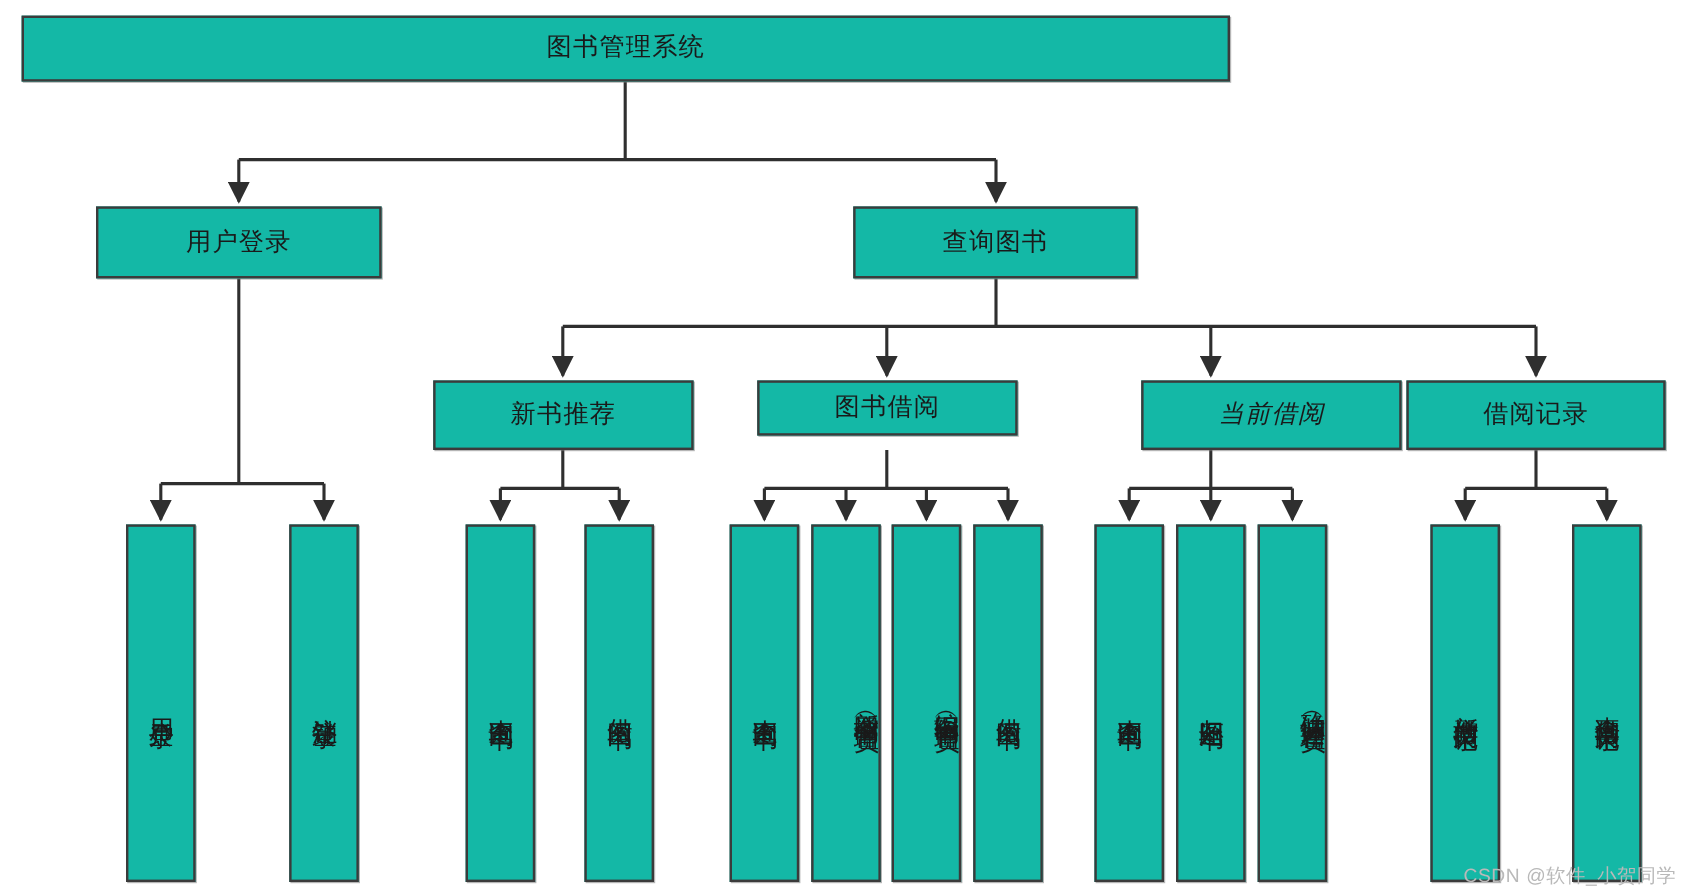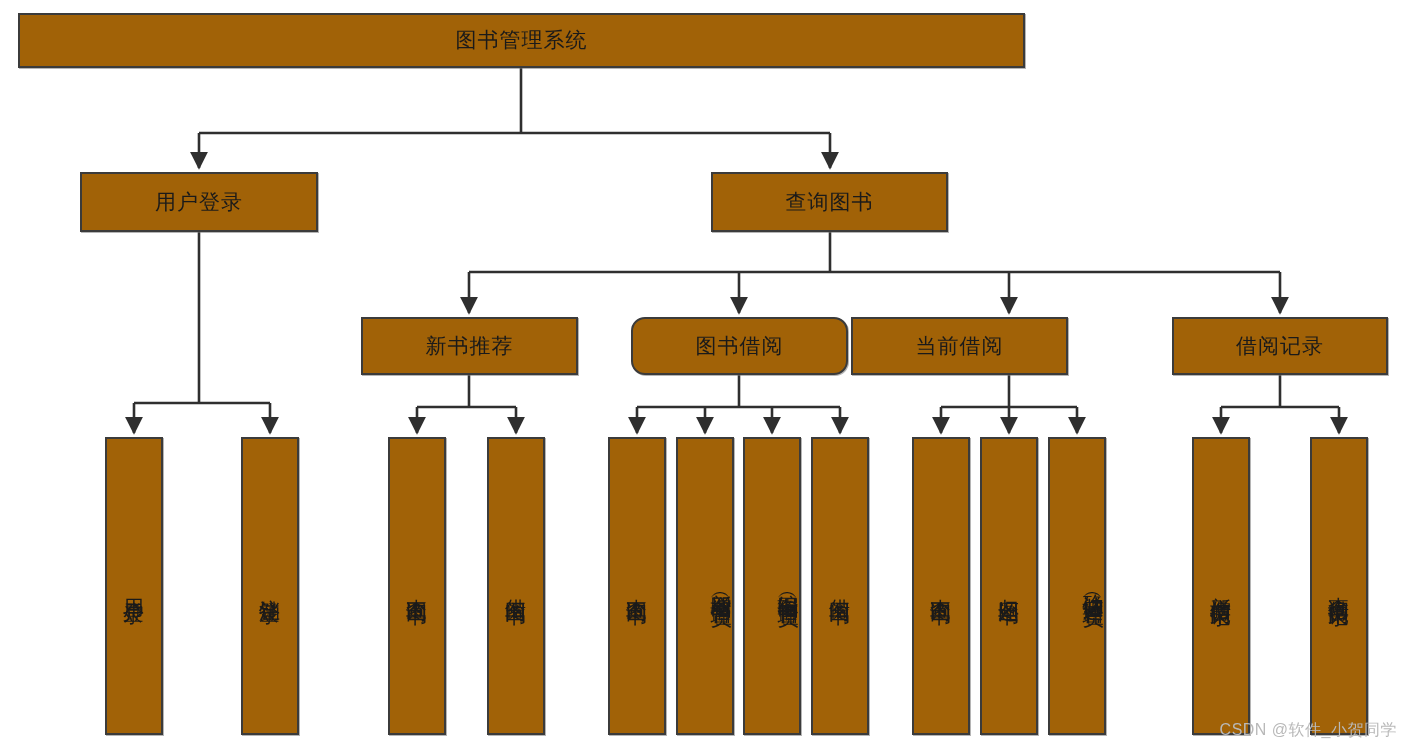--- a/index.html
+++ b/index.html
@@ -21,21 +21,21 @@
     position: absolute;
     left: 0;
     top: 0;
     width: 1405px;
     height: 747px;
     pointer-events: none;
   }
   .node {
     position: absolute;
     box-sizing: border-box;
-    background: #a16207;
+    background: #14b8a6;
     border: 2px solid #3b3b3b;
     display: flex;
     align-items: center;
     justify-content: center;
     color: #1a1a1a;
     box-shadow: 1px 1px 0 rgba(120,120,120,0.55);
   }
   .node.h {
     font-size: 21px;
     line-height: 1.15;
@@ -133,24 +133,24 @@
   <div class="node h" style="left:80px; top:172px; width:238px; height:60px;">
     <span>用户登录</span>
   </div>
   <div class="node h" style="left:711px; top:172px; width:237px; height:60px;">
     <span>查询图书</span>
   </div>
 
   <div class="node h" style="left:361px; top:317px; width:217px; height:58px;">
     <span>新书推荐</span>
   </div>
-  <div class="node h" style="left:631px; top:317px; width:217px; height:58px;border-radius:14px;">
+  <div class="node h" style="left:631px; top:317px; width:217px; height:46px;">
     <span>图书借阅</span>
   </div>
-  <div class="node h" style="left:851px; top:317px; width:217px; height:58px;">
+  <div class="node h" style="left:951px; top:317px; width:217px; height:58px;font-style:italic;">
     <span>当前借阅</span>
   </div>
   <div class="node h" style="left:1172px; top:317px; width:216px; height:58px;">
     <span>借阅记录</span>
   </div>
 
   <div class="node v" style="left:105px; top:437px; width:58px; height:298px; align-items:center;">
     <span class="vtxt">用户登录</span>
   </div>
   <div class="node v" style="left:241px; top:437px; width:58px; height:298px; align-items:center;">

